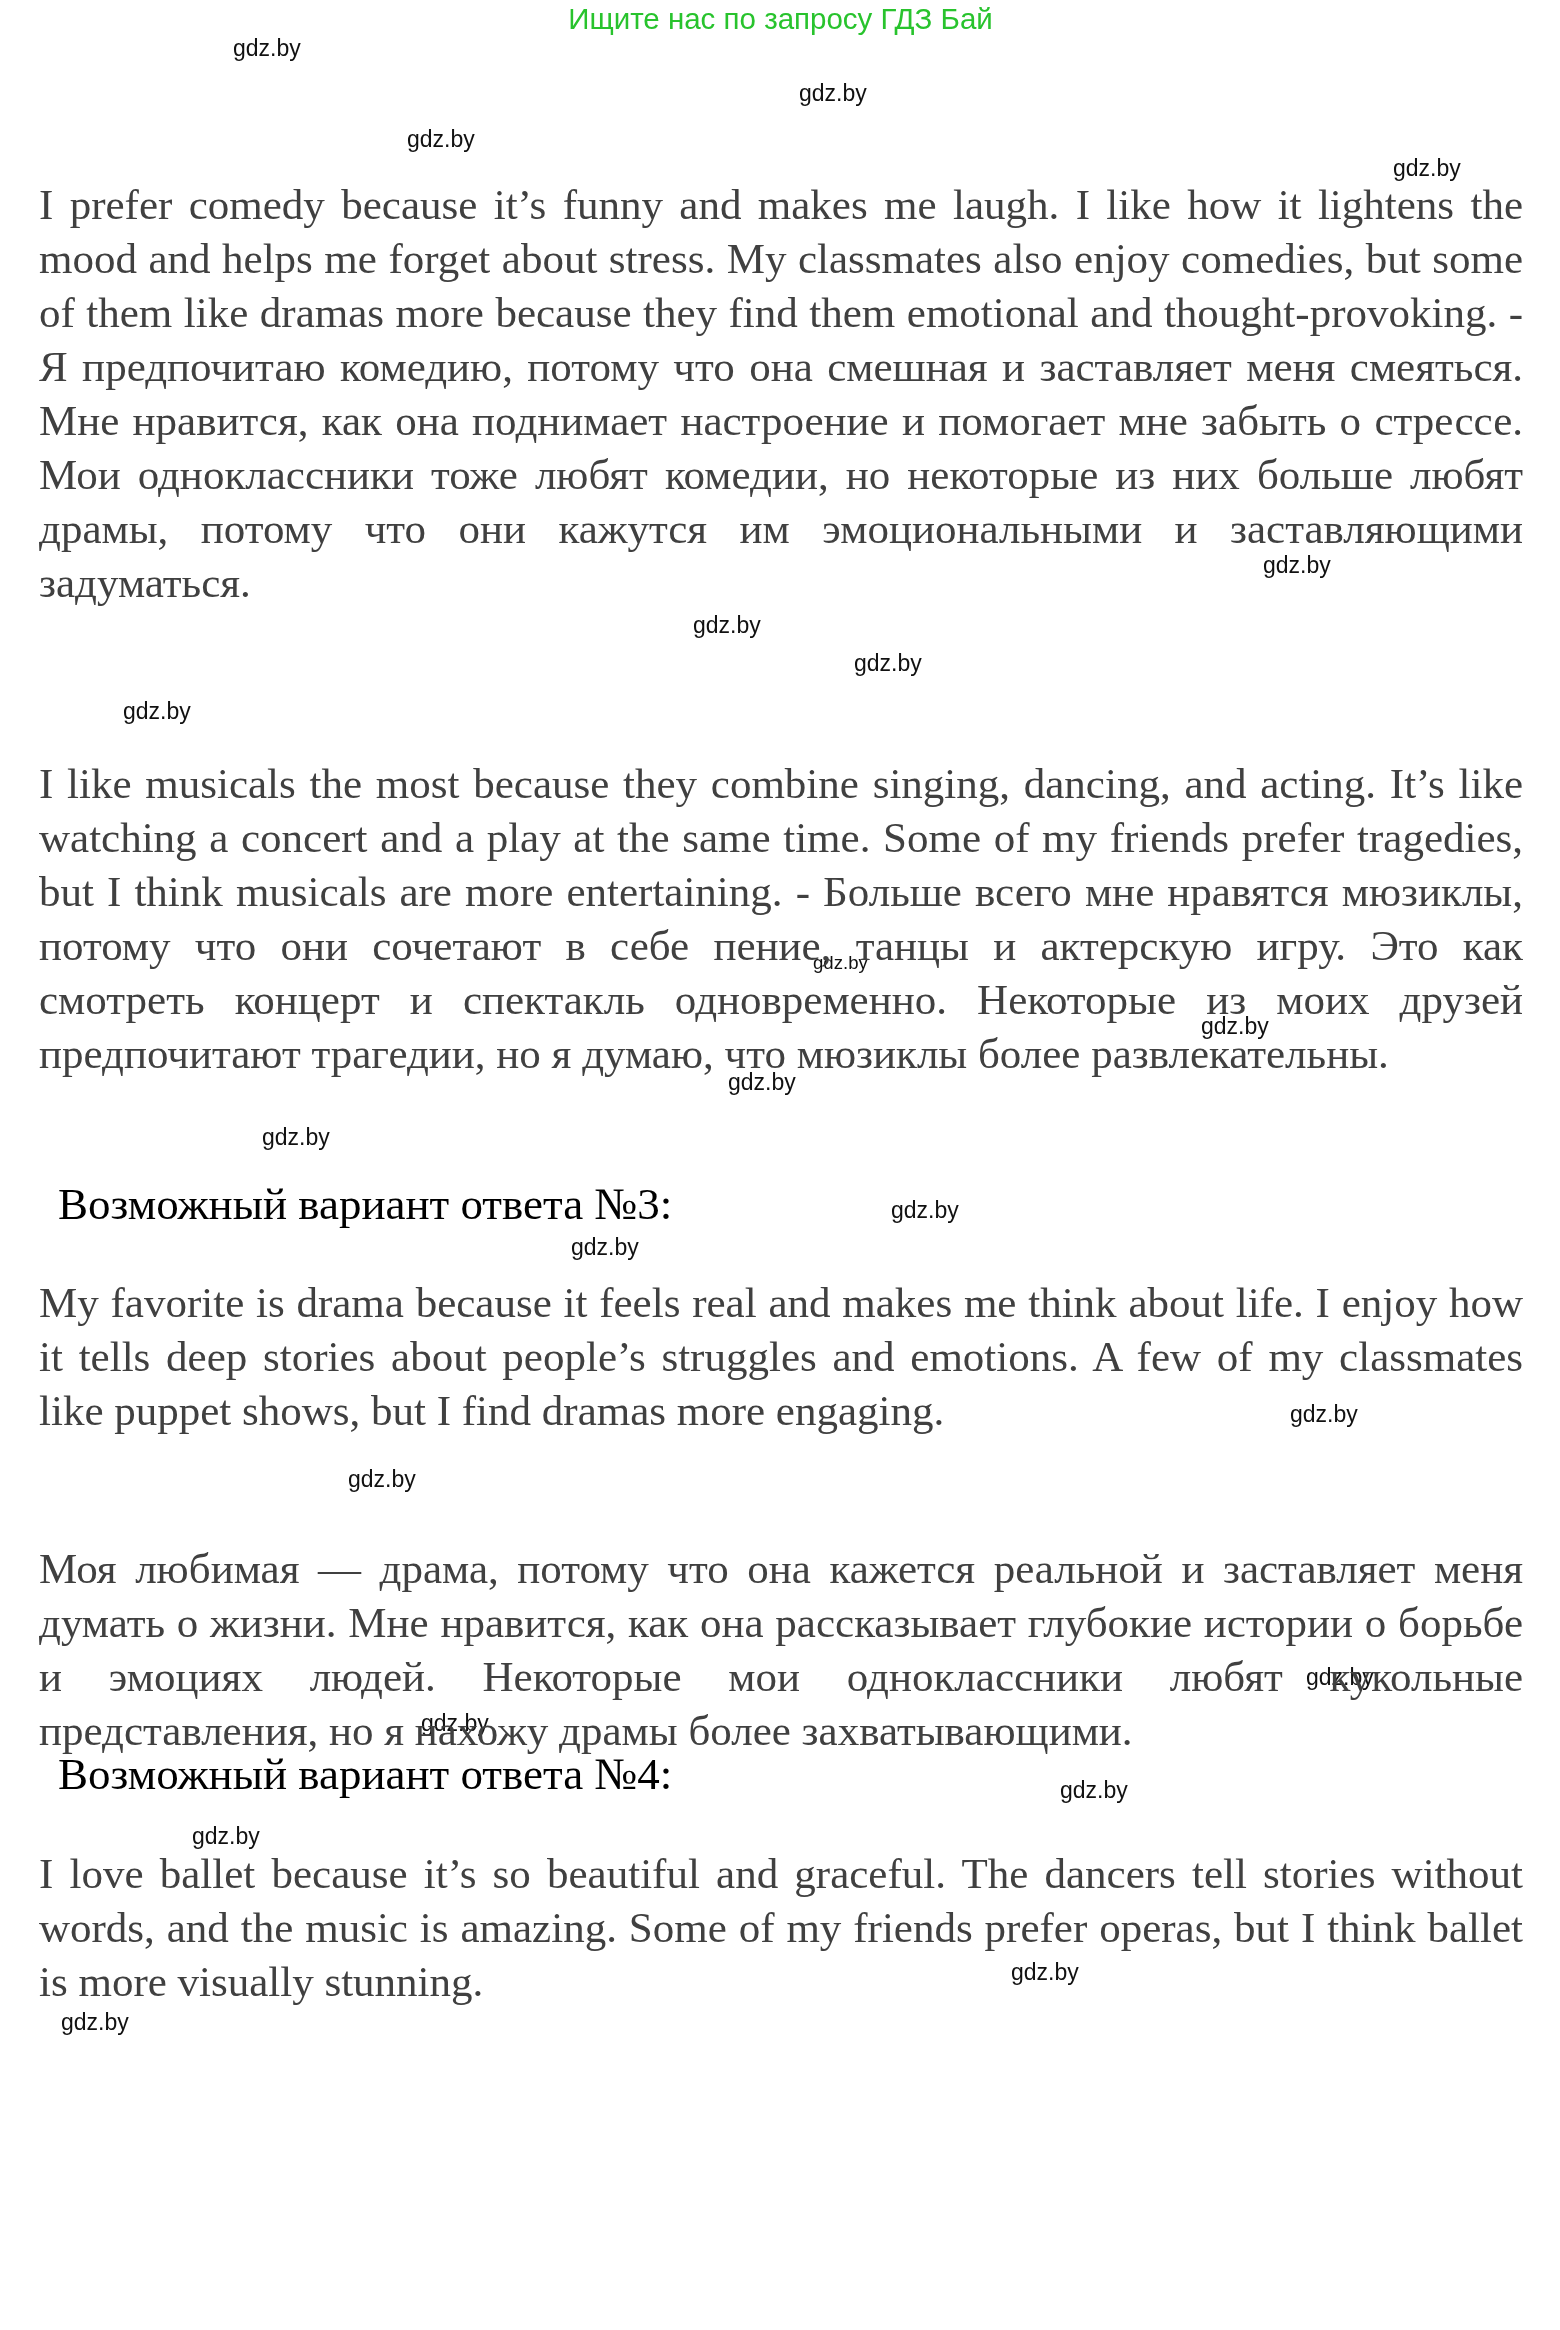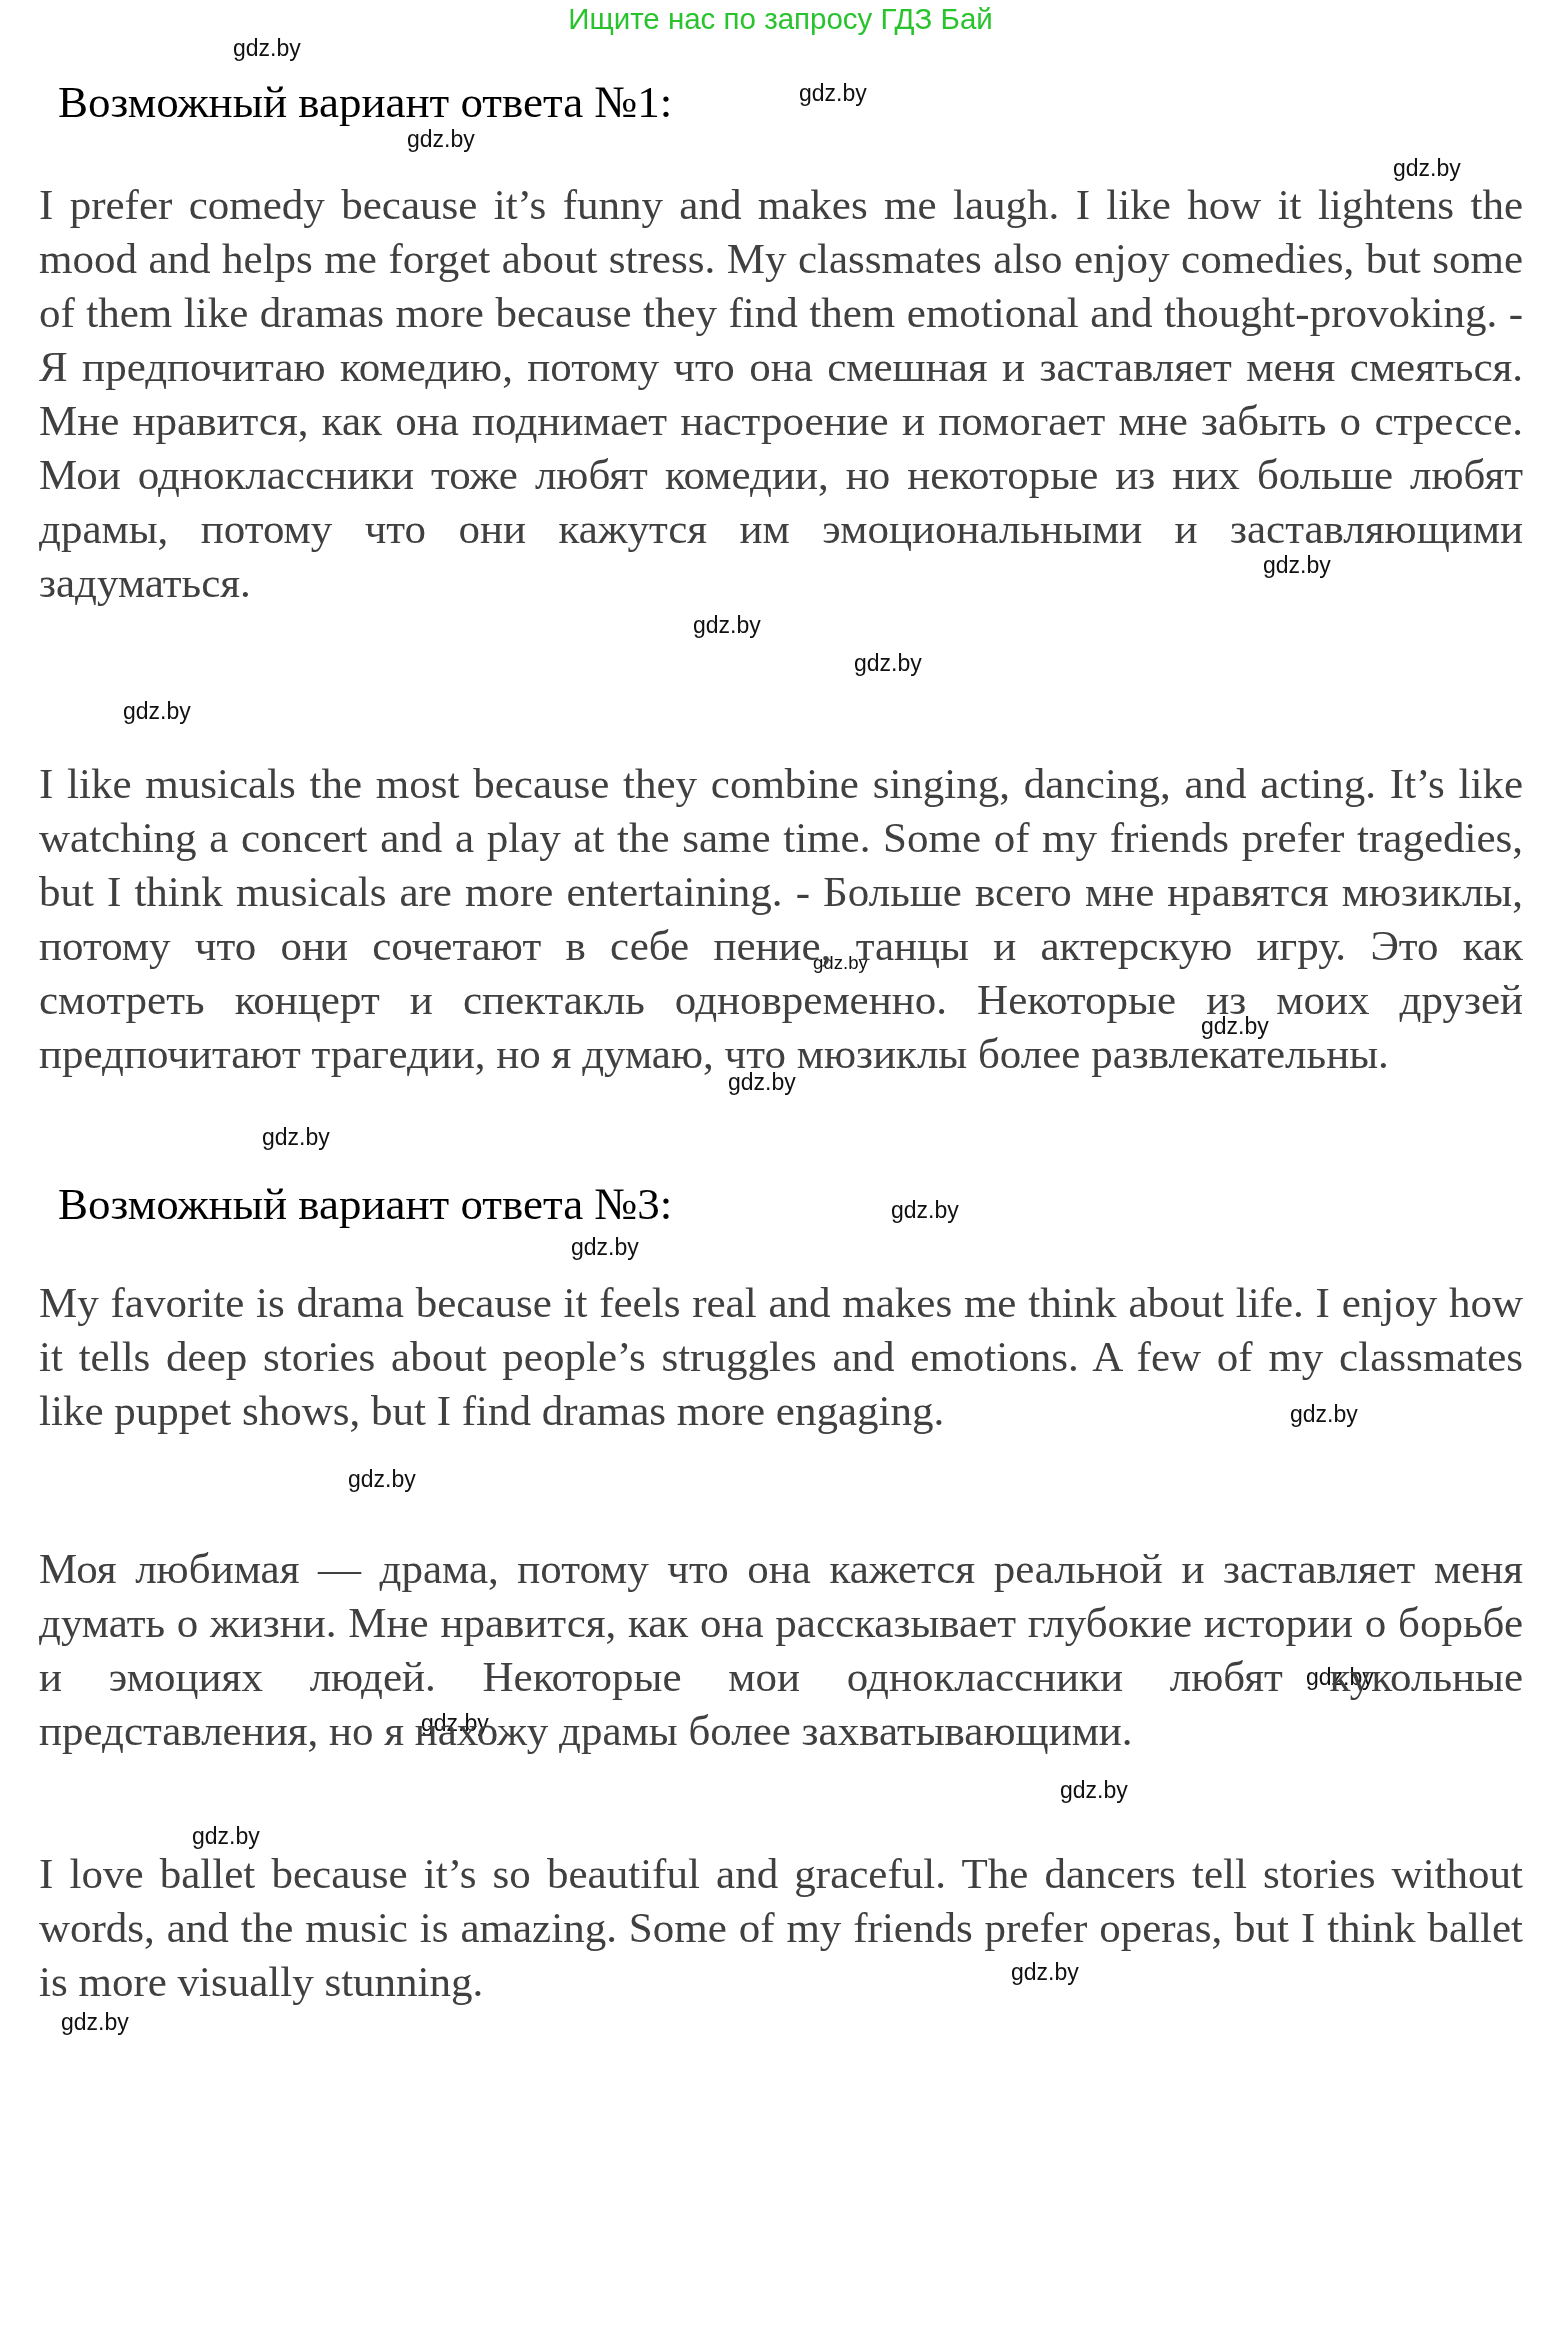--- a/index.html
+++ b/index.html
@@ -87,27 +87,27 @@
   <span class="wm" style="left:348px;  top:1466px;">gdz.by</span>
   <span class="wm" style="left:1306px; top:1664px;">gdz.by</span>
   <span class="wm" style="left:421px;  top:1710px;">gdz.by</span>
   <span class="wm" style="left:1060px; top:1777px;">gdz.by</span>
   <span class="wm" style="left:192px;  top:1823px;">gdz.by</span>
   <span class="wm" style="left:1011px; top:1959px;">gdz.by</span>
   <span class="wm" style="left:61px;   top:2009px;">gdz.by</span>
   <span class="wm" style="left:1332px; top:2219px;">gdz.by</span>
   <span class="wm" style="left:371px;  top:2261px;">gdz.by</span>
 
-  <div class="h" style="top:75px;">Возможный вариант ответа №1:</div>
   <div class="p" style="top:178px;">I prefer comedy because it’s funny and makes me laugh. I like how it lightens the mood and helps me forget about stress. My classmates also enjoy comedies, but some of them like dramas more because they find them emotional and thought-provoking. - Я предпочитаю комедию, потому что она смешная и заставляет меня смеяться. Мне нравится, как она поднимает настроение и помогает мне забыть о стрессе. Мои одноклассники тоже любят комедии, но некоторые из них больше любят драмы, потому что они кажутся им эмоциональными и заставляющими задуматься.</div>
 
   <div class="p" style="top:757px;">I like musicals the most because they combine singing, dancing, and acting. It’s like watching a concert and a play at the same time. Some of my friends prefer tragedies, but I think musicals are more entertaining. - Больше всего мне нравятся мюзиклы, потому что они сочетают в себе пение, танцы и актерскую игру. Это как смотреть концерт и спектакль одновременно. Некоторые из моих друзей предпочитают трагедии, но я думаю, что мюзиклы более развлекательны.</div>
 
   <div class="h" style="top:1177px;">Возможный вариант ответа №3:</div>
   <div class="p" style="top:1276px;">My favorite is drama because it feels real and makes me think about life. I enjoy how it tells deep stories about people’s struggles and emotions. A few of my classmates like puppet shows, but I find dramas more engaging.</div>
   <div class="p" style="top:1542px;">Моя любимая — драма, потому что она кажется реальной и заставляет меня думать о жизни. Мне нравится, как она рассказывает глубокие истории о борьбе и эмоциях людей. Некоторые мои одноклассники любят кукольные представления, но я нахожу драмы более захватывающими.</div>
 
+  <div class="h" style="top:1747px;">Возможный вариант ответа №4:</div>
   <div class="p" style="top:1847px;">I love ballet because it’s so beautiful and graceful. The dancers tell stories without words, and the music is amazing. Some of my friends prefer operas, but I think ballet is more visually stunning.</div>
 
   <div class="footer">gdz by  //  гдз бай  //  гдз by</div>
 
 </div>
 
 
 </body></html>

